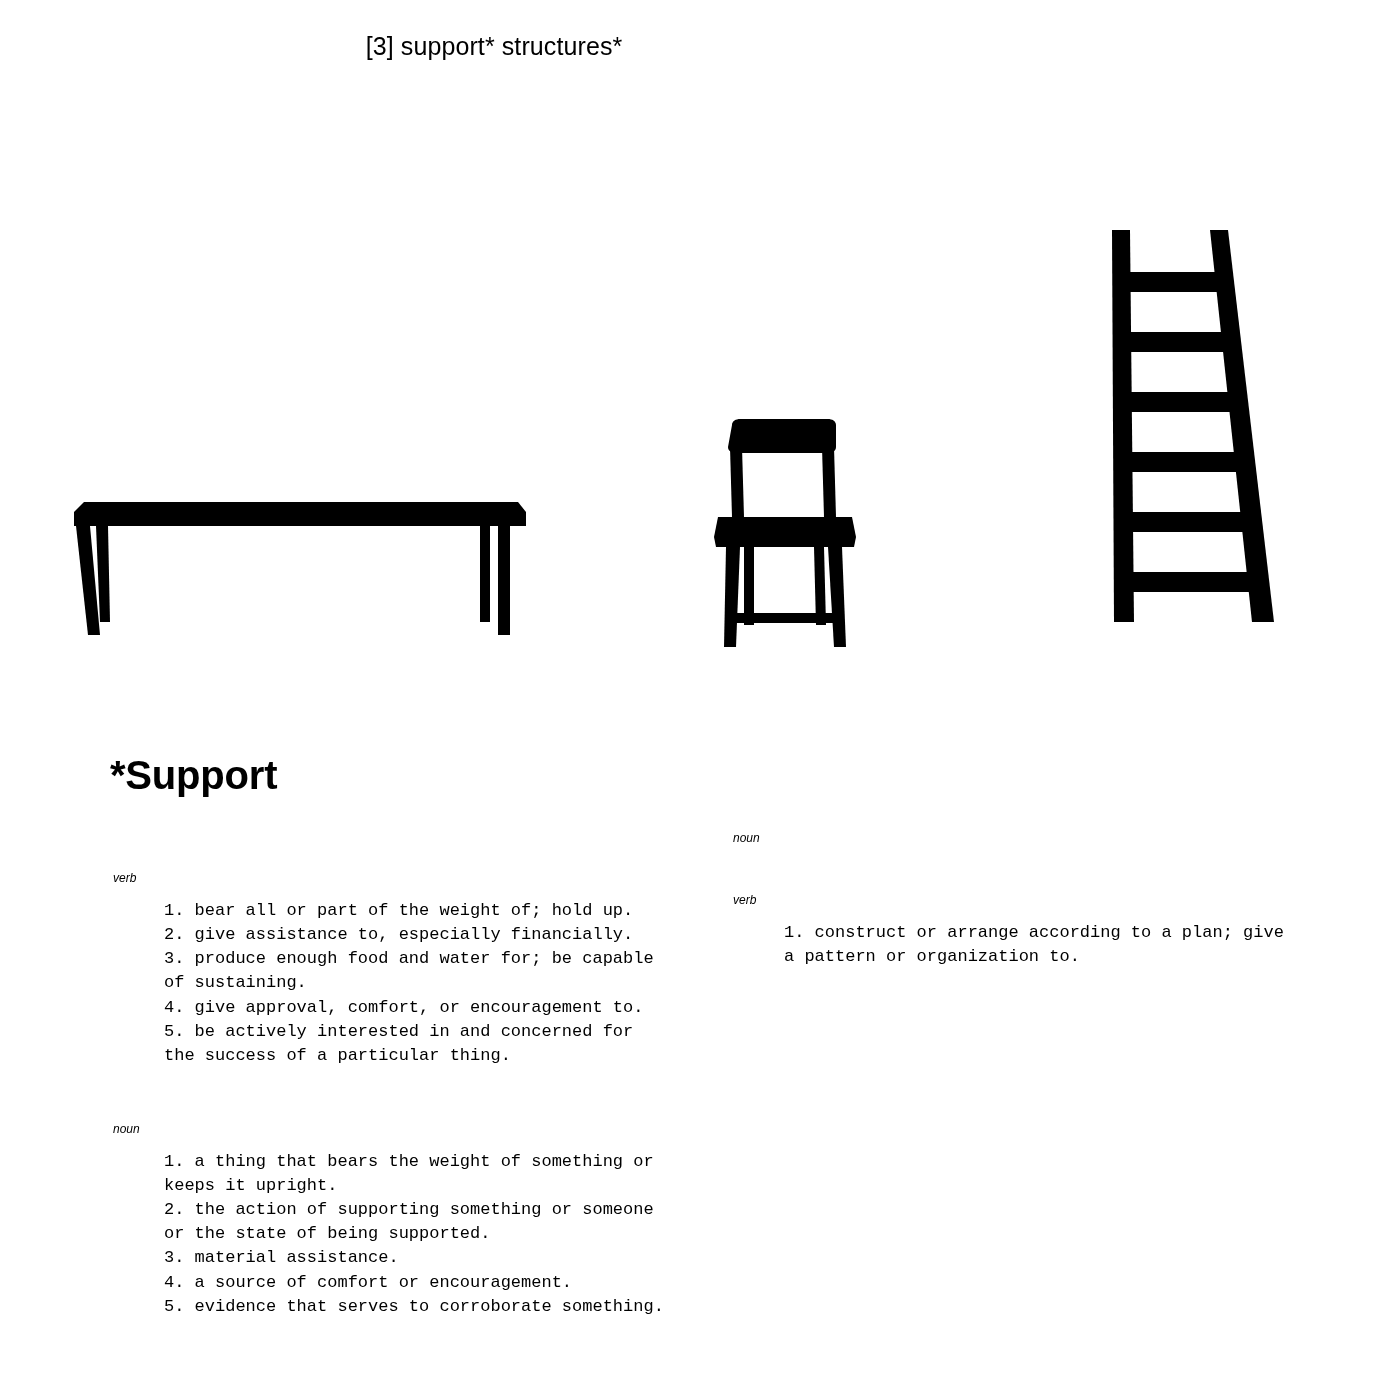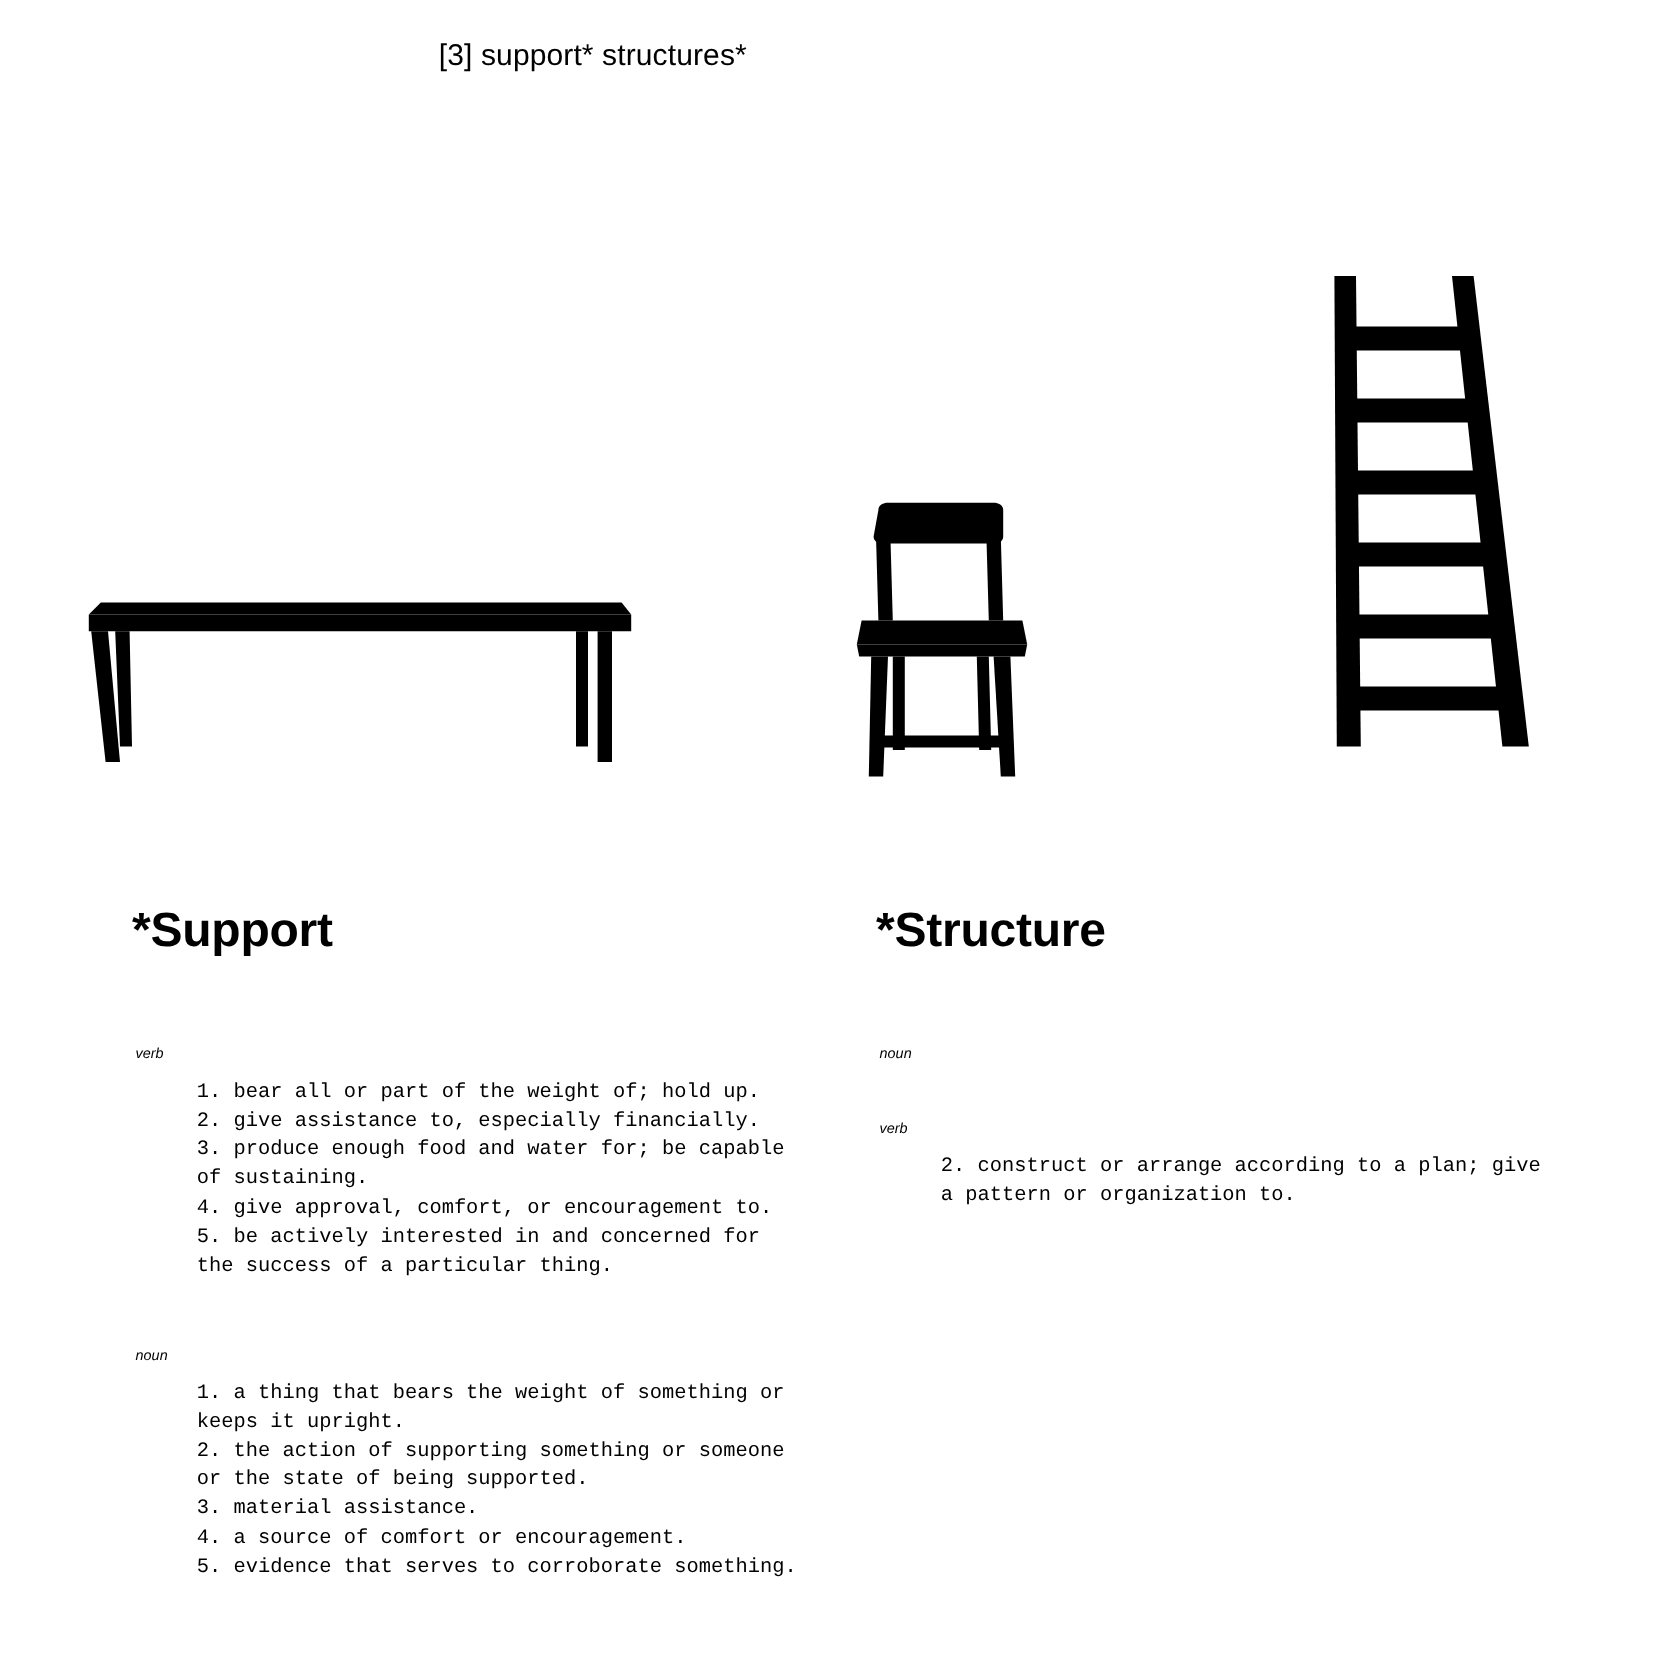--- a/index.html
+++ b/index.html
@@ -180,20 +180,19 @@
     <div class="senses">1. a thing that bears the weight of something or
 keeps it upright.
 2. the action of supporting something or someone
 or the state of being supported.
 3. material assistance.
 4. a source of comfort or encouragement.
 5. evidence that serves to corroborate something.</div>
   </div>
 
   <div class="col col-structure">
-    <h2 class="word-title">*Structure</h2>
     <div class="pos">noun</div>
     <div class="pos second">verb</div>
-    <div class="senses">2. construct or arrange according to a plan; give
+    <div class="senses">1. construct or arrange according to a plan; give
 a pattern or organization to.</div>
   </div>
 
 </div>
 
 </body></html>

